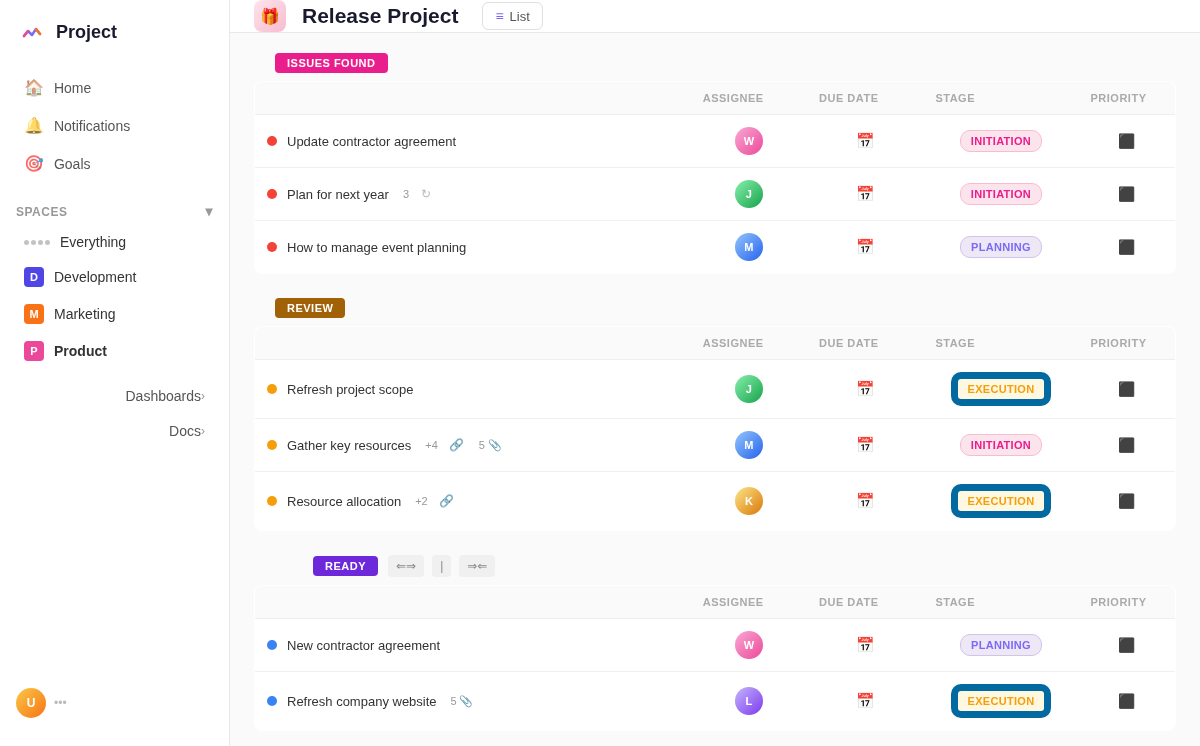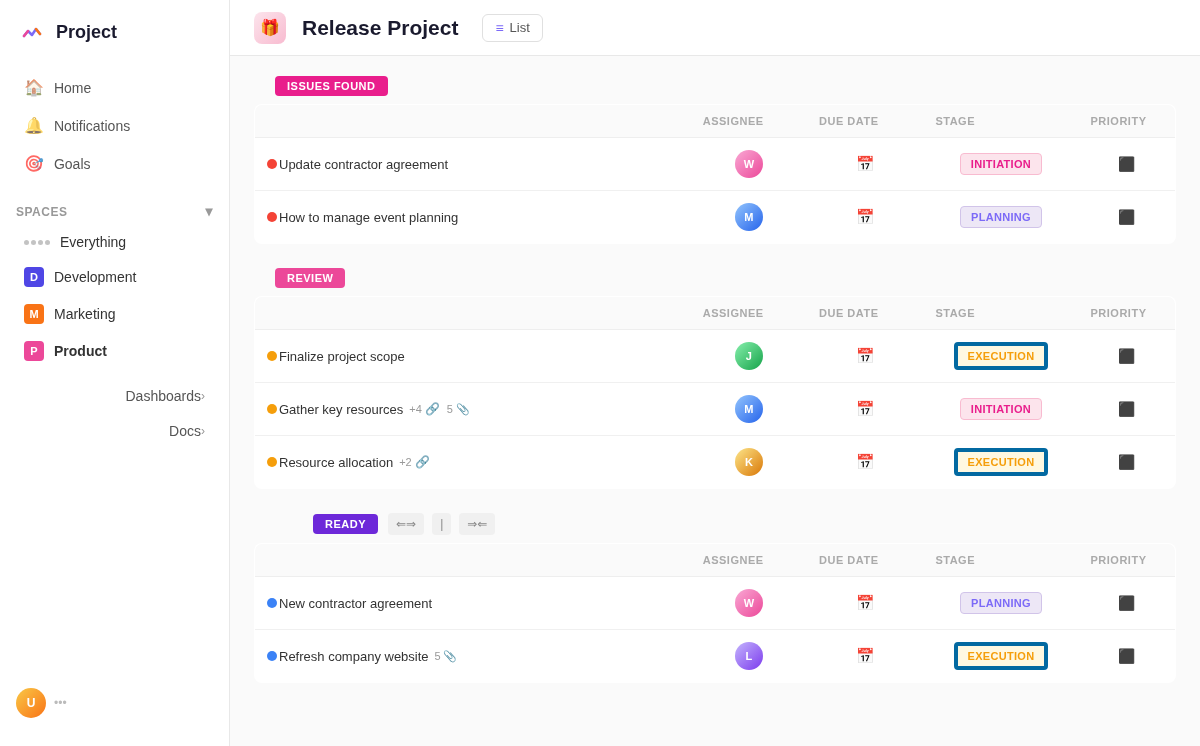--- a/index.html
+++ b/index.html
@@ -194,21 +194,21 @@
       display: inline-flex;
       align-items: center;
       padding: 4px 12px;
       border-radius: 4px;
       font-size: 11px;
       font-weight: 700;
       letter-spacing: 0.5px;
       text-transform: uppercase;
     }
     .badge-issues { background: #e91e8c; color: white; }
-    .badge-review { background: #ec4899; color: white; }
+    .badge-review { background: #a16207; color: white; }
     .badge-ready { background: #6d28d9; color: white; margin-left: 38px; }
 
     
     .task-table {
       width: 100%;
       border-collapse: collapse;
       background: #fff;
       border-radius: 8px;
       overflow: hidden;
       border: 1px solid #eeeeee;
@@ -236,21 +236,21 @@
     .task-row td {
       padding: 12px 12px;
       border-bottom: 1px solid #f0f0f0;
       vertical-align: middle;
     }
     .task-row:last-child td { border-bottom: none; }
 
     .task-name-cell {
       display: flex;
       align-items: center;
-      gap: 2px;
+      gap: 10px;
     }
     .task-dot {
       width: 10px;
       height: 10px;
       border-radius: 50%;
       flex-shrink: 0;
     }
     .dot-red { background: #f44336; }
     .dot-yellow { background: #f59e0b; }
     .dot-blue { background: #3b82f6; }
@@ -300,29 +300,29 @@
     }
 
     .duedate-cell { text-align: center; }
     .calendar-icon { font-size: 15px; color: #ccc; }
 
     .stage-cell { text-align: center; }
     .stage-badge {
       display: inline-flex;
       align-items: center;
       padding: 4px 10px;
-      border-radius: 4px;
+      border-radius: 10px;
       font-size: 11px;
       font-weight: 700;
       letter-spacing: 0.3px;
       text-transform: uppercase;
     }
     .stage-initiation { background: #fce4ec; color: #e91e8c; border: 1px solid #f8bbd0; }
     .stage-planning { background: #ede7f6; color: #7c6af7; border: 1px solid #d1c4e9; }
-    .stage-execution { background: #fff8e1; color: #f59e0b; border: 4px solid #0369a1; }
+    .stage-execution { background: #fff8e1; color: #f59e0b; border: 7px solid #0369a1; }
 
     .priority-cell { text-align: center; }
     .priority-icon { font-size: 14px; color: #ccc; }
     .toolbar-controls {
       display: flex;
       align-items: center;
       gap: 8px;
     }
     .ctrl-btn {
       padding: 4px 8px;
@@ -457,20 +457,36 @@
               <div class="avatar av1"><div class="avatar-face">W</div></div>
             </td>
             <td class="duedate-cell"><span class="calendar-icon">📅</span></td>
             <td class="stage-cell"><span class="stage-badge stage-initiation">INITIATION</span></td>
             <td class="priority-cell"><span class="priority-icon">⬛</span></td>
           </tr>
           <tr class="task-row">
             <td>
               <div class="task-name-cell">
                 <span class="task-dot dot-red"></span>
+                <span class="task-name">Plan for next year</span>
+                <span class="task-badge-count">3</span>
+                <span class="task-icon-sm">↻</span>
+              </div>
+            </td>
+            <td class="assignee-cell">
+              <div class="avatar av2"><div class="avatar-face">J</div></div>
+            </td>
+            <td class="duedate-cell"><span class="calendar-icon">📅</span></td>
+            <td class="stage-cell"><span class="stage-badge stage-initiation">INITIATION</span></td>
+            <td class="priority-cell"><span class="priority-icon">⬛</span></td>
+          </tr>
+          <tr class="task-row">
+            <td>
+              <div class="task-name-cell">
+                <span class="task-dot dot-red"></span>
                 <span class="task-name">How to manage event planning</span>
               </div>
             </td>
             <td class="assignee-cell">
               <div class="avatar av3"><div class="avatar-face">M</div></div>
             </td>
             <td class="duedate-cell"><span class="calendar-icon">📅</span></td>
             <td class="stage-cell"><span class="stage-badge stage-planning">PLANNING</span></td>
             <td class="priority-cell"><span class="priority-icon">⬛</span></td>
           </tr>
@@ -490,21 +506,21 @@
             <th class="th-duedate">DUE DATE</th>
             <th class="th-stage">STAGE</th>
             <th class="th-priority">PRIORITY</th>
           </tr>
         </thead>
         <tbody>
           <tr class="task-row">
             <td>
               <div class="task-name-cell">
                 <span class="task-dot dot-yellow"></span>
-                <span class="task-name">Finalize project scope</span>
+                <span class="task-name">Refresh project scope</span>
               </div>
             </td>
             <td class="assignee-cell">
               <div class="avatar av2"><div class="avatar-face">J</div></div>
             </td>
             <td class="duedate-cell"><span class="calendar-icon">📅</span></td>
             <td class="stage-cell"><span class="stage-badge stage-execution">EXECUTION</span></td>
             <td class="priority-cell"><span class="priority-icon">⬛</span></td>
           </tr>
           <tr class="task-row">

